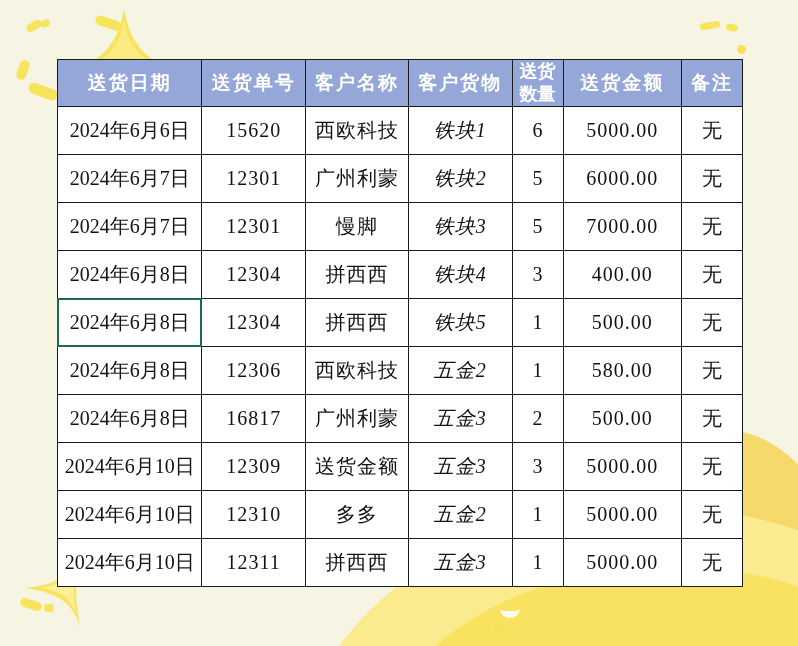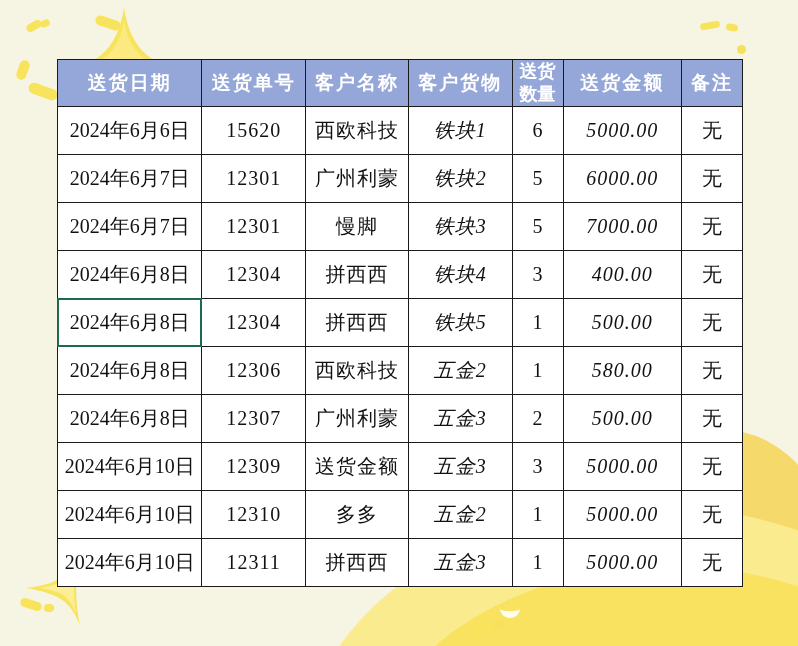--- a/index.html
+++ b/index.html
@@ -112,21 +112,21 @@
   table.sheet tbody td {
     height: 47px;
     font-size: 20px;
     color: #111111;
   }
   td.c-date   { font-weight: normal; font-size: 20px; letter-spacing: 0px; }
   td.c-no     { color: #2b2b2b; font-size: 19px; letter-spacing: 1px; }
   td.c-cust   { color: #3a3a3a; font-size: 19px; letter-spacing: 1px; border-radius: 15px; }
   td.c-goods  { color: #3a3a3a; font-size: 19px; letter-spacing: 1px; font-style: italic; }
   td.c-qty    { color: #2b2b2b; font-size: 19px; }
-  td.c-amt    { color: #2b2b2b; font-size: 19px; letter-spacing: 1px; font-style: italic; }
+  td.c-amt    { color: #2b2b2b; font-size: 19px; letter-spacing: 1px; }
   td.c-note   { color: #3a3a3a; font-size: 19px; }
 
   
   td.selected {
     position: relative;
   }
   td.selected::after {
     content: "";
     position: absolute;
     left: -1px;
@@ -248,21 +248,21 @@
           <td class="c-date">2024年6月8日</td>
           <td class="c-no">12306</td>
           <td class="c-cust">西欧科技</td>
           <td class="c-goods">五金2</td>
           <td class="c-qty">1</td>
           <td class="c-amt">580.00</td>
           <td class="c-note">无</td>
         </tr>
         <tr>
           <td class="c-date">2024年6月8日</td>
-          <td class="c-no">12307</td>
+          <td class="c-no">16817</td>
           <td class="c-cust">广州利蒙</td>
           <td class="c-goods">五金3</td>
           <td class="c-qty">2</td>
           <td class="c-amt">500.00</td>
           <td class="c-note">无</td>
         </tr>
         <tr>
           <td class="c-date">2024年6月10日</td>
           <td class="c-no">12309</td>
           <td class="c-cust">送货金额</td>

